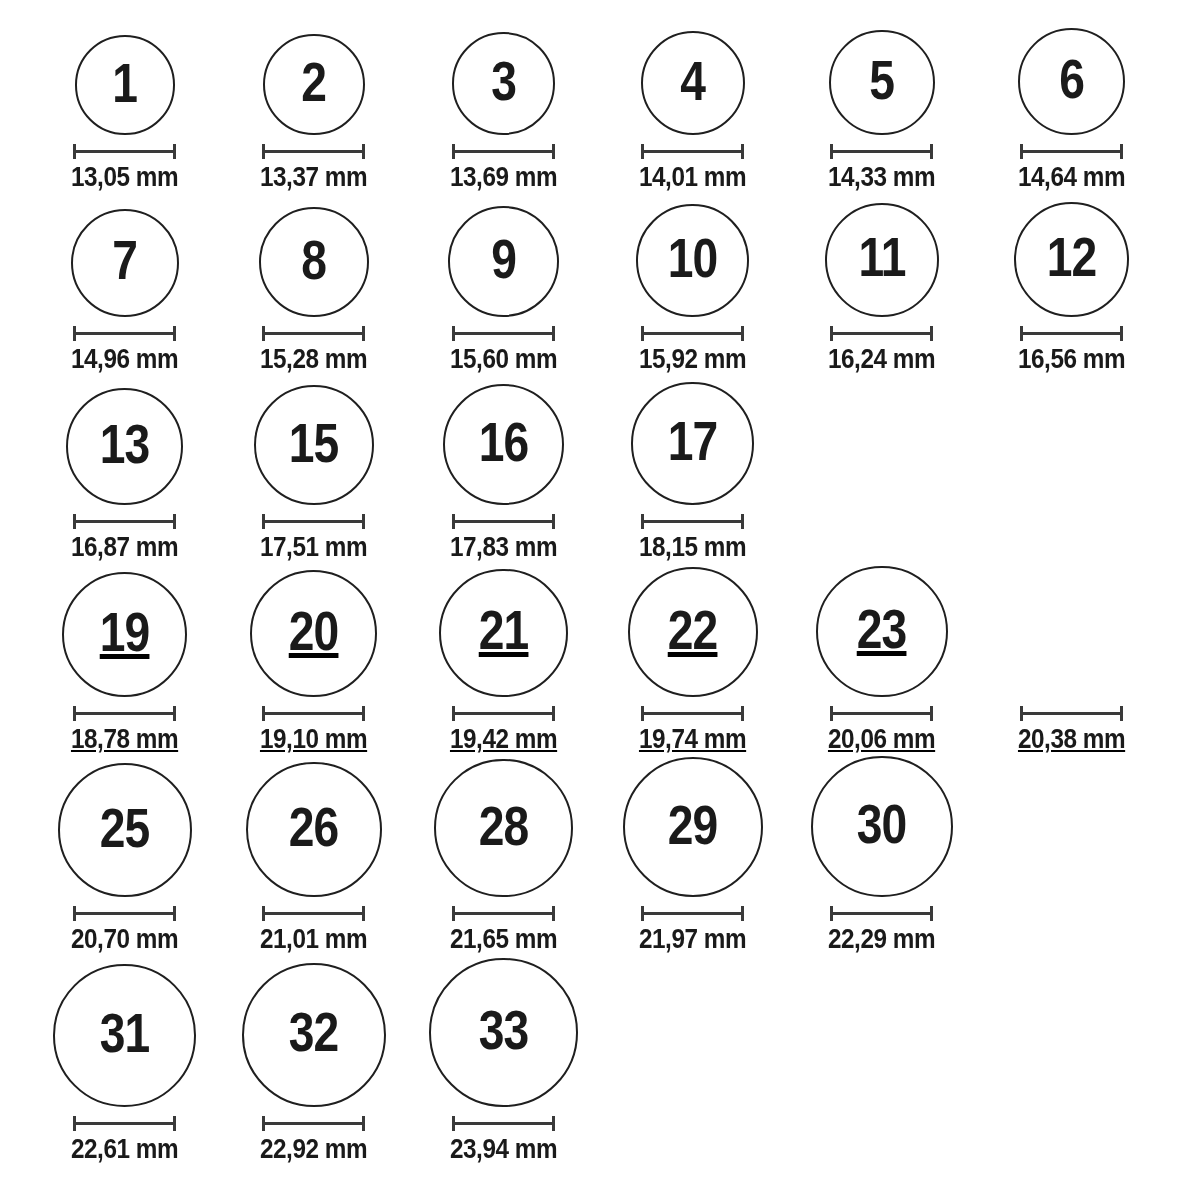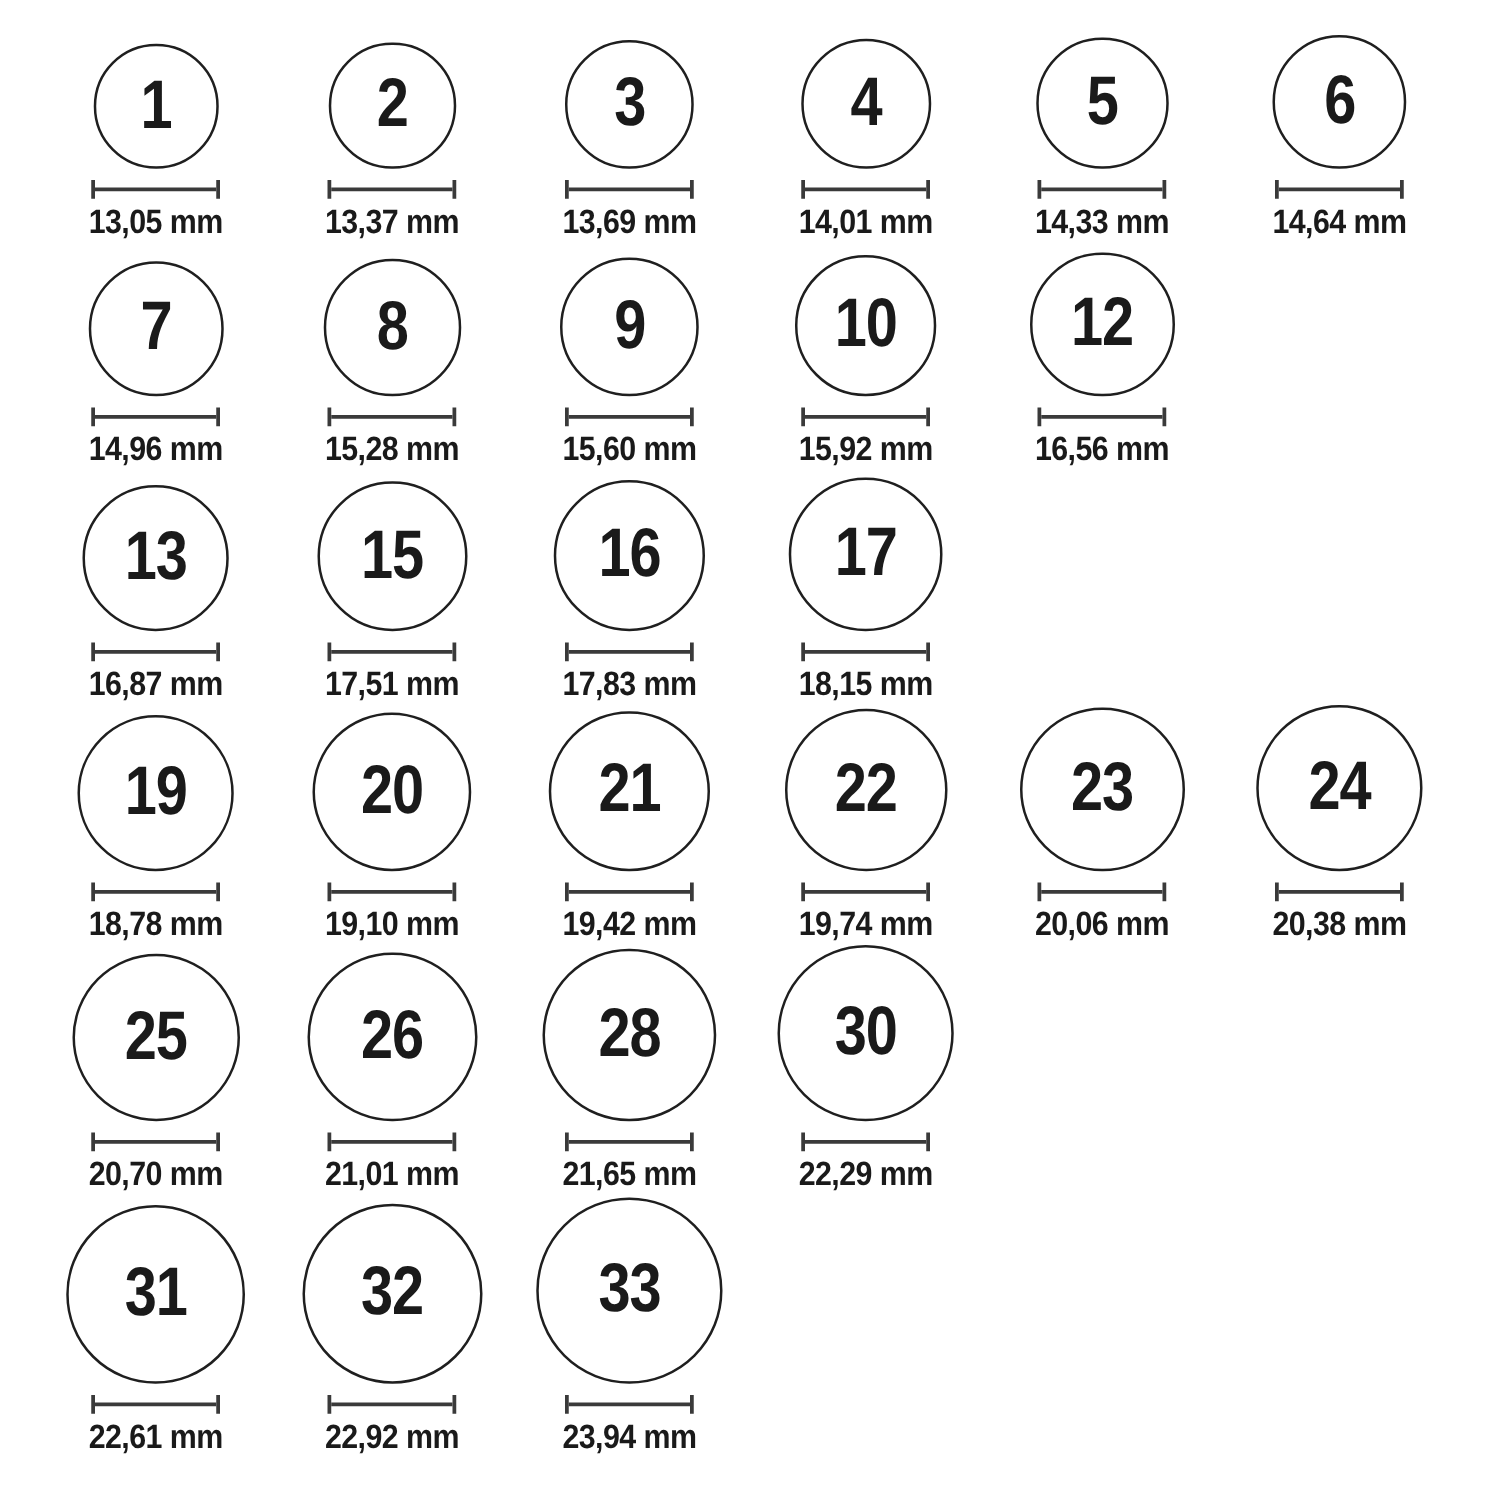--- a/index.html
+++ b/index.html
@@ -13,21 +13,21 @@
     width: 1166px;
     padding: 16px 0 0 30px;
   }
   .row {
     display: grid;
     grid-template-columns: repeat(6, 1fr);
   }
   .row:nth-child(1) { height: 178px; }
   .row:nth-child(2) { height: 182px; }
   .row:nth-child(3) { height: 188px; }
-  .row:nth-child(4) { height: 192px; }
+  .row:nth-child(4) { height: 192px; text-decoration: underline; }
   .row:nth-child(5) { height: 198px; }
   .row:nth-child(6) { height: 212px; }
   .cell {
     display: flex;
     flex-direction: column;
     align-items: center;
     justify-content: flex-end;
   }
   .circle {
     width: var(--d, 100px);
@@ -192,20 +192,31 @@
       <span class="num">10</span>
     </div>
     <div class="measure">
       <span class="tick"></span>
           <span class="bar"></span>
           <span class="tick"></span>
     </div>
     <div class="label">15,92 mm</div>
   </div>
       <div class="cell">
+    <div class="circle" style="--d: 114.1px;">
+      <span class="num">11</span>
+    </div>
+    <div class="measure">
+      <span class="tick"></span>
+          <span class="bar"></span>
+          <span class="tick"></span>
+    </div>
+    <div class="label">16,24 mm</div>
+  </div>
+      <div class="cell">
     <div class="circle" style="--d: 115.5px;">
       <span class="num">12</span>
     </div>
     <div class="measure">
       <span class="tick"></span>
           <span class="bar"></span>
           <span class="tick"></span>
     </div>
     <div class="label">16,56 mm</div>
   </div>
@@ -306,23 +317,20 @@
       <span class="num">23</span>
     </div>
     <div class="measure">
       <span class="tick"></span>
           <span class="bar"></span>
           <span class="tick"></span>
     </div>
     <div class="label">20,06 mm</div>
   </div>
       <div class="cell">
-    <div class="circle" style="--d: 132.7px;">
-      <span class="num">24</span>
-    </div>
     <div class="measure">
       <span class="tick"></span>
           <span class="bar"></span>
           <span class="tick"></span>
     </div>
     <div class="label">20,38 mm</div>
   </div>
     </div>
     <div class="row">
       <div class="cell">
@@ -352,20 +360,31 @@
       <span class="num">28</span>
     </div>
     <div class="measure">
       <span class="tick"></span>
           <span class="bar"></span>
           <span class="tick"></span>
     </div>
     <div class="label">21,65 mm</div>
   </div>
       <div class="cell">
+    <div class="circle" style="--d: 139.9px;">
+      <span class="num">29</span>
+    </div>
+    <div class="measure">
+      <span class="tick"></span>
+          <span class="bar"></span>
+          <span class="tick"></span>
+    </div>
+    <div class="label">21,97 mm</div>
+  </div>
+      <div class="cell">
     <div class="circle" style="--d: 141.3px;">
       <span class="num">30</span>
     </div>
     <div class="measure">
       <span class="tick"></span>
           <span class="bar"></span>
           <span class="tick"></span>
     </div>
     <div class="label">22,29 mm</div>
   </div>

